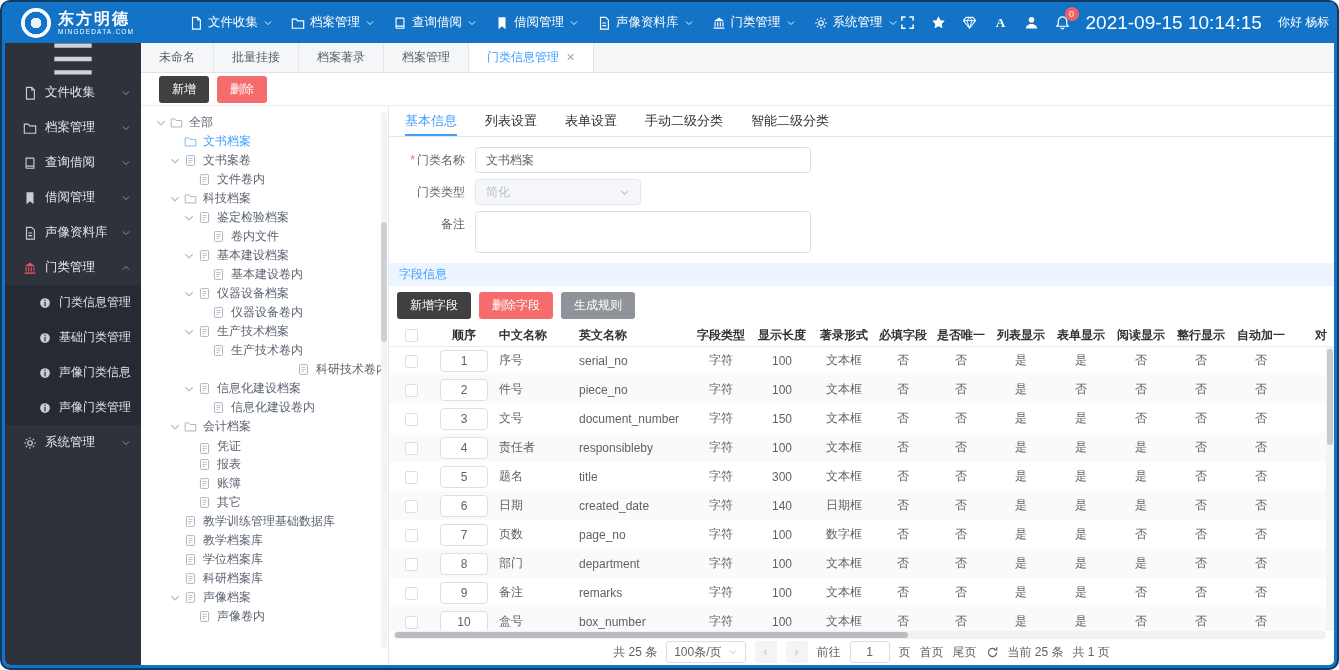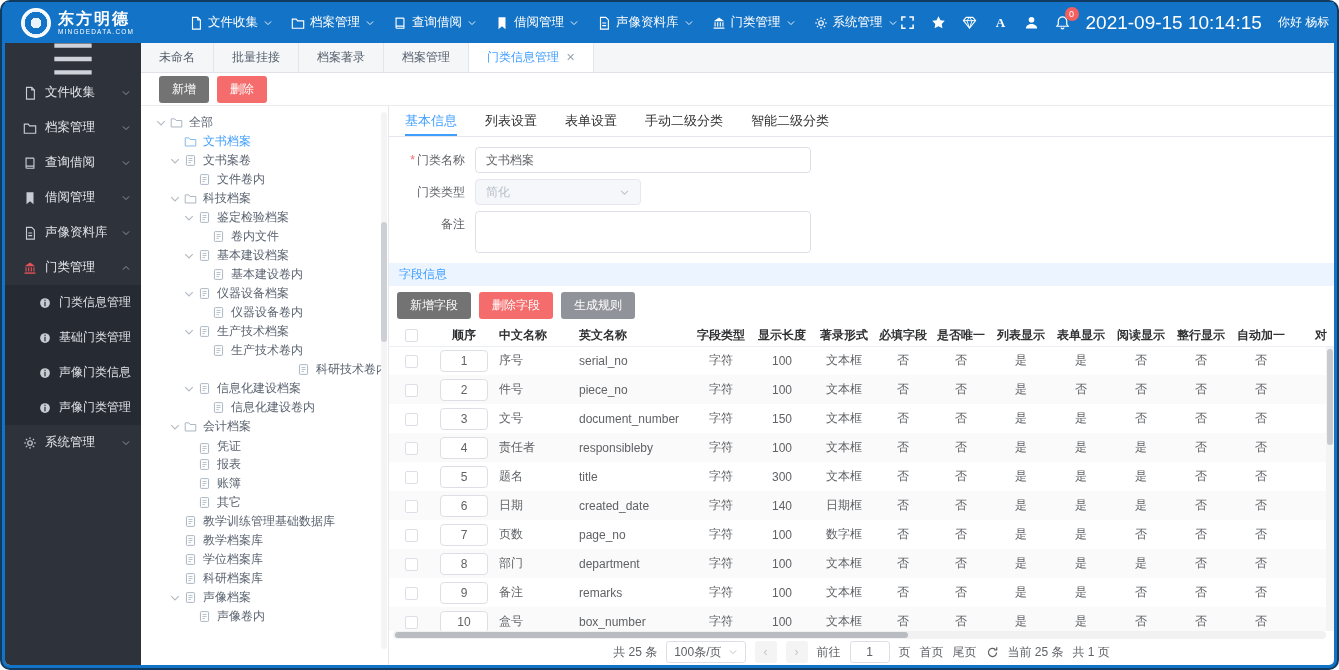--- a/index.html
+++ b/index.html
@@ -39,21 +39,21 @@
   .ssub-item .ic { width:12px; height:12px; color:#c8cdd4; flex:none; }
 
   .main { flex:1; display:flex; flex-direction:column; min-width:0; }
   
   .tabsbar { height:30px; background:#f5f6f8; border-bottom:1px solid #dfe3e8; display:flex; flex:none; }
   .dtab { padding:0 18px; display:flex; align-items:center; gap:7px; font-size:12px; color:#55606d; border-right:1px solid #e2e5ea; cursor:pointer; white-space:nowrap; }
   .dtab.active { background:#fff; color:#409eff; }
   .dtab .x { font-size:11px; color:#9aa4b0; }
   .toolbar { height:33px; background:#fff; border-bottom:1px solid #ececec; display:flex; align-items:center; gap:8px; padding-left:18px; flex:none; }
   .btn { border:none; border-radius:3px; color:#fff; font-size:12px; padding:5px 13px; cursor:pointer; font-family:inherit; }
-  .btn.green { background:#737373; }
+  .btn.green { background:#404040; }
   .btn.red { background:#f56c6c; }
   .btn.gray { background:#909399; }
 
   .content { flex:1; display:flex; min-height:0; }
   
   .treewrap { width:248px; flex:none; border-right:1px solid #e8e8e8; position:relative; overflow:hidden; padding-top:7px; }
   .tree-row { height:19px; display:flex; align-items:center; font-size:12px; color:#5a6370; cursor:pointer; white-space:nowrap; }
   .tree-row .cv { width:12px; height:12px; color:#b4bac2; flex:none; margin-right:3px; }
   .tree-row .sp { width:15px; flex:none; }
   .tree-row .ic { width:13px; height:13px; color:#a9b4bf; flex:none; margin-right:6px; }

